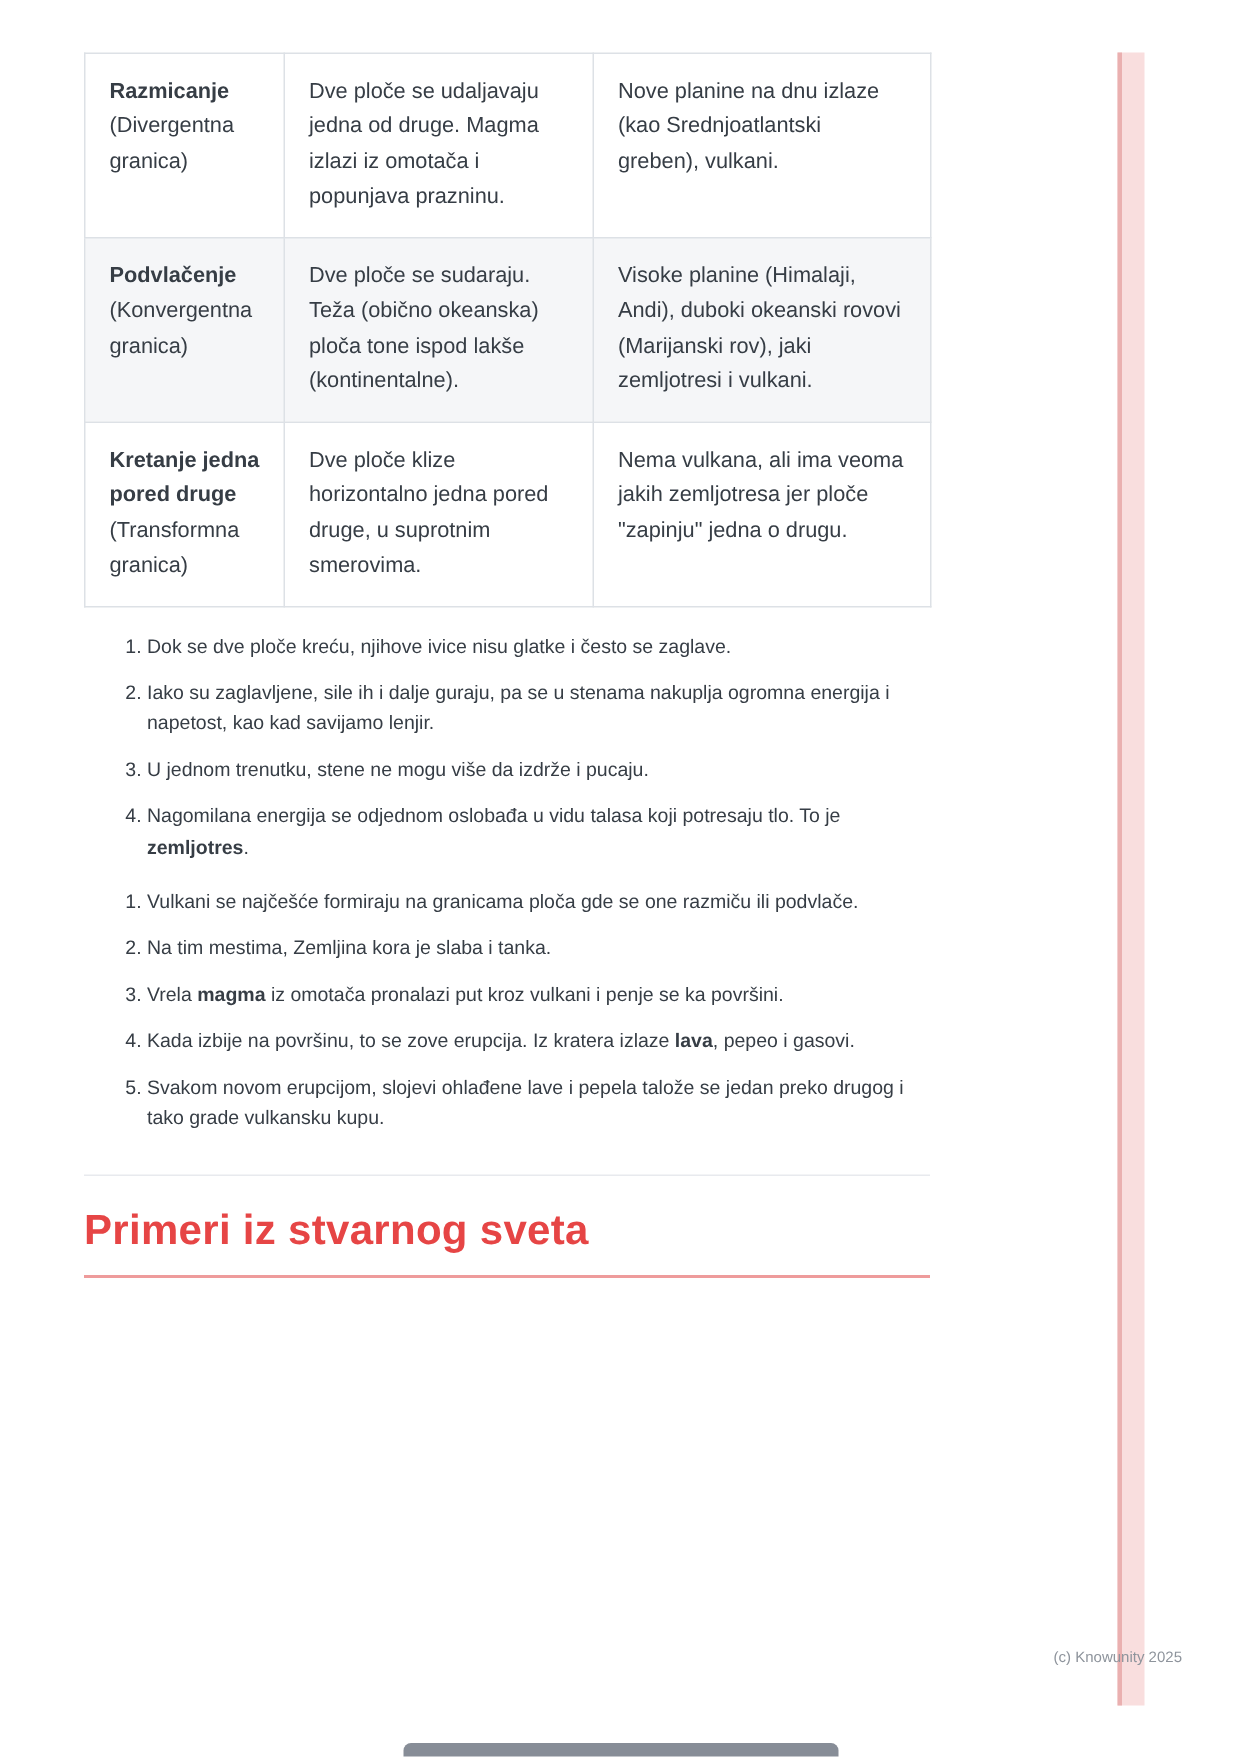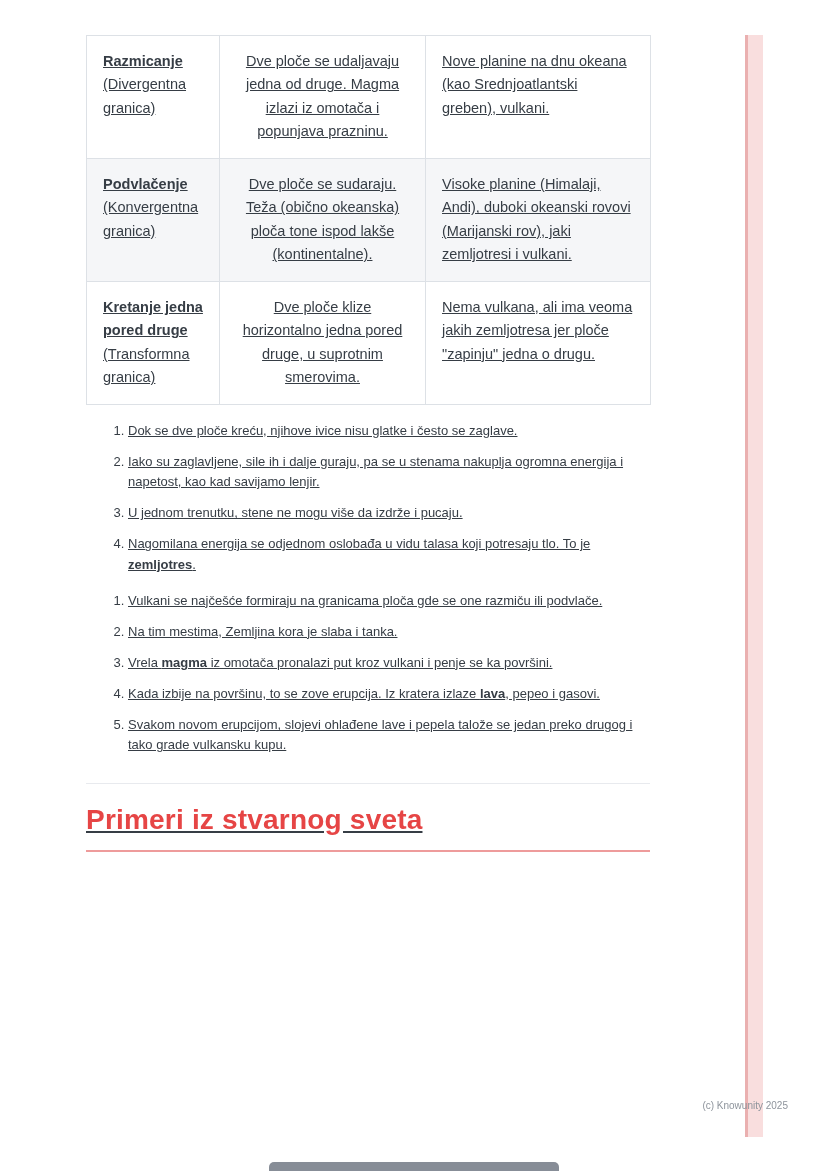--- a/index.html
+++ b/index.html
@@ -14,37 +14,37 @@
   .page { position:absolute; inset:0; }
 
   
   .pink-stripe {
     position:absolute; top:35px; right:65px;
     width:15px; height:1102px;
     background:#f9dede;
     border-left:3px solid #eab0b0;
   }
 
-  .content { position:absolute; left:86px; top:0; width:564px;text-decoration:underline; }
+  .content { position:absolute; left:56px; top:0; width:564px; }
 
   
   table.boundaries {
     border-collapse:collapse; table-layout:fixed;
     width:564px; margin-top:35px;
     font-size:14.5px;
   }
   table.boundaries td {
     box-sizing:border-box;
     border:1px solid #dde1e6;
     padding:14px 16px;
     vertical-align:top;
     line-height:1.62;
   }
   td.c1 { width:133px; }
-  td.c2 { width:206px;text-align:center; }
+  td.c2 { width:206px; }
   td.c3 { width:225px; }
   tbody tr:nth-child(2) { background:#f5f6f8;margin-top:40px; }
   .cell-title { font-weight:bold; }
   .cell-subtitle { font-weight:normal; }
 
   
   h2.section-heading {
     color:#f25f5f;
     font-size:19.5px;
     font-weight:700;
@@ -97,21 +97,21 @@
 
     <table class="boundaries">
       <tbody>
 
           <tr>
             <td class="c1">
               <div class="cell-title">Razmicanje</div>
               <div class="cell-subtitle">(Divergentna granica)</div>
             </td>
             <td class="c2">Dve ploče se udaljavaju jedna od druge. Magma izlazi iz omotača i popunjava prazninu.</td>
-            <td class="c3">Nove planine na dnu okeana (kao Srednjoatlantski greben), vulkani.</td>
+            <td class="c3">Nove planine na dnu izlaze (kao Srednjoatlantski greben), vulkani.</td>
           </tr>
 
           <tr>
             <td class="c1">
               <div class="cell-title">Podvlačenje</div>
               <div class="cell-subtitle">(Konvergentna granica)</div>
             </td>
             <td class="c2">Dve ploče se sudaraju. Teža (obično okeanska) ploča tone ispod lakše (kontinentalne).</td>
             <td class="c3">Visoke planine (Himalaji, Andi), duboki okeanski rovovi (Marijanski rov), jaki zemljotresi i vulkani.</td>
           </tr>

